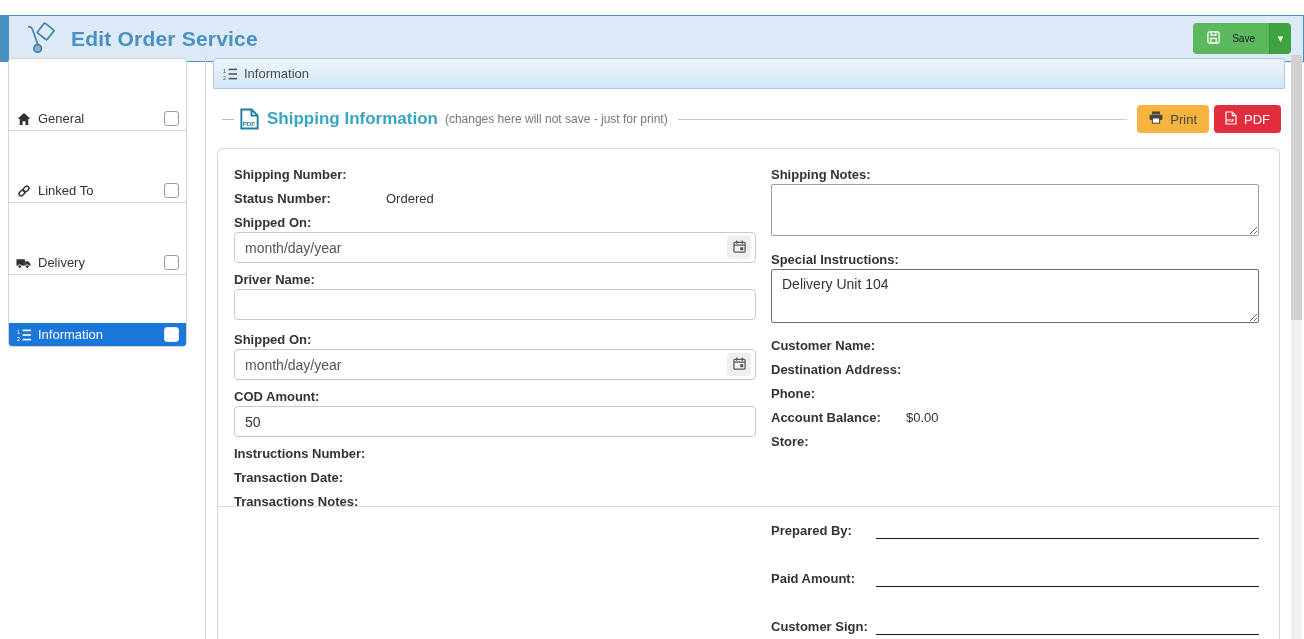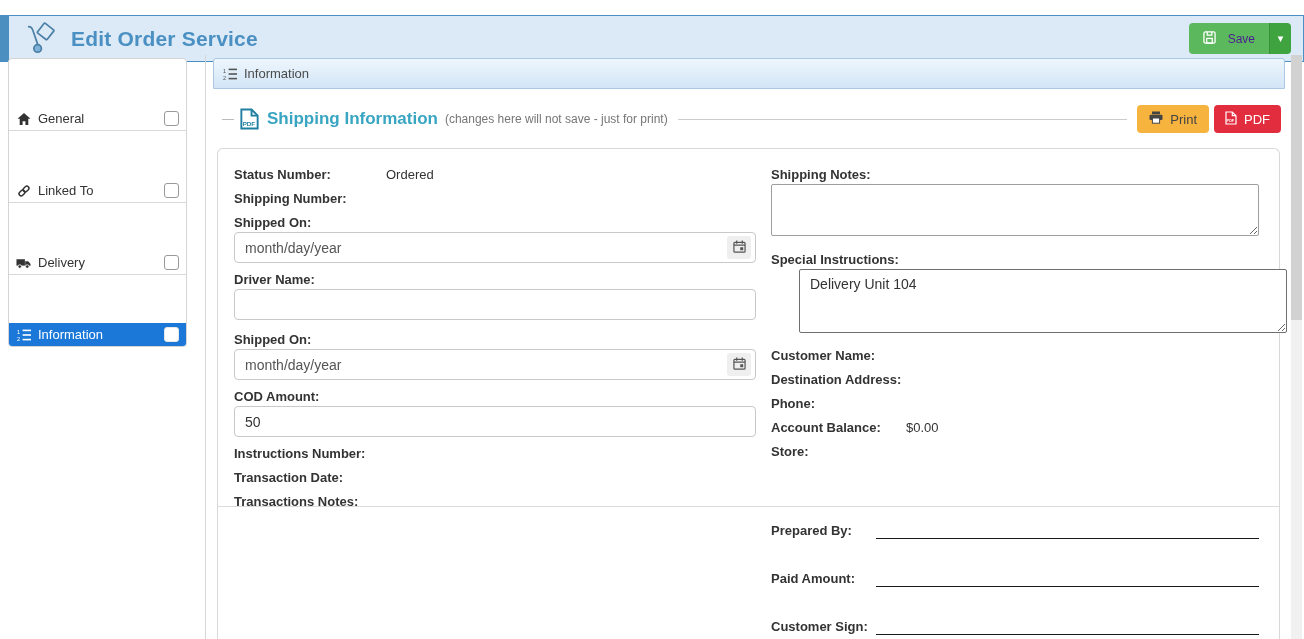--- a/index.html
+++ b/index.html
@@ -11,21 +11,21 @@
   .app-header{
     position:absolute;left:0;top:15px;width:1304px;height:47px;box-sizing:border-box;
     background:#dce9f6;border:1px solid #4a90c4;display:flex;align-items:center;
   }
   .accent{position:absolute;left:0;top:0;width:8px;height:100%;background:#4a8fc0;}
   .dolly{margin-left:22px;display:flex;align-items:center;}
   .page-title{color:#4a90c2;font-size:21px;font-weight:600;margin:0 0 0 14px;letter-spacing:.2px;}
   .save-group{margin-left:auto;margin-right:12px;display:flex;}
   .btn{border:none;cursor:pointer;font-family:inherit;}
   .save-btn{
-    background:#5cb85c;color:#4c1d95;font-size:12px;height:31px;padding:0 14px;
+    background:#5cb85c;color:#0f172a;font-size:10px;height:31px;padding:0 14px;
     border-radius:4px 0 0 4px;display:flex;align-items:center;gap:12px;
   }
   .save-caret{
     background:#3fa33f;color:#fff;width:22px;height:31px;border-radius:0 4px 4px 0;
     font-size:11px;display:flex;align-items:center;justify-content:center;border-left:1px solid #379137;
   }
   
   .sidebar{
     position:absolute;left:8px;top:58px;width:179px;box-sizing:border-box;
     border:1px solid #d4d4d4;border-radius:4px;background:#fff;overflow:hidden;
@@ -89,21 +89,21 @@
   .date-wrap .txt-input{}
   .cal-btn{
     position:absolute;right:5px;top:4px;width:24px;height:23px;background:#efefef;border:none;
     border-radius:3px;display:flex;align-items:center;justify-content:center;cursor:pointer;
   }
   .ta{
     width:100%;box-sizing:border-box;border:1px solid #9e9e9e;border-radius:2px;
     padding:6px 10px;font-size:14px;color:#333;font-family:inherit;resize:both;outline:none;
   }
   .ta-notes{height:52px;}
-  .ta-special{height:64px;border-color:#6f6f6f;margin-left:28px;}
+  .ta-special{height:54px;border-color:#6f6f6f;}
   .panel-divider{position:absolute;left:0;top:357px;width:100%;height:1px;background:#dcdcdc;}
   .signature{position:absolute;left:553px;top:364px;width:488px;}
   .sig-row{display:flex;align-items:flex-end;height:26px;margin-bottom:22px;}
   .sig-label{width:105px;font-size:13px;font-weight:bold;color:#333;line-height:16px;padding-bottom:0;}
   .sig-line{flex:1;border-bottom:1.4px solid #1a1a1a;height:16px;}
   
   .scrollbar{position:absolute;right:2px;top:55px;width:11px;height:584px;background:#f1f1f1;}
   .scroll-thumb{width:11px;height:265px;background:#d2d2d2;}
 </style>
 </head>
@@ -231,25 +231,25 @@
       </svg>
     </span>
     <span>PDF</span>
   </button>
 </div>
 
 <div class="form-panel">
 
   <div class="col-left">
     <div class="lrow">
+      <span class="flabel">Shipping Number:</span>
+    </div>
+    <div class="lrow">
       <span class="flabel">Status Number:</span>
       <span class="inline-value off-152">Ordered</span>
-    </div>
-    <div class="lrow">
-      <span class="flabel">Shipping Number:</span>
     </div>
     <div class="fgroup">
       <span class="flabel">Shipped On:</span>
       <div class="date-wrap">
         <input class="txt-input" type="text" placeholder="month/day/year" style="">
         <button class="cal-btn">
           <span>
             <svg width="13" height="13" viewBox="0 0 14 14" fill="none" stroke="#555" stroke-width="1.3">
                 <rect x="1" y="2.5" width="12" height="10.5" rx="1"></rect>
                 <path d="M4 0.5 V4 M10 0.5 V4 M1 5.5 H13"></path>

